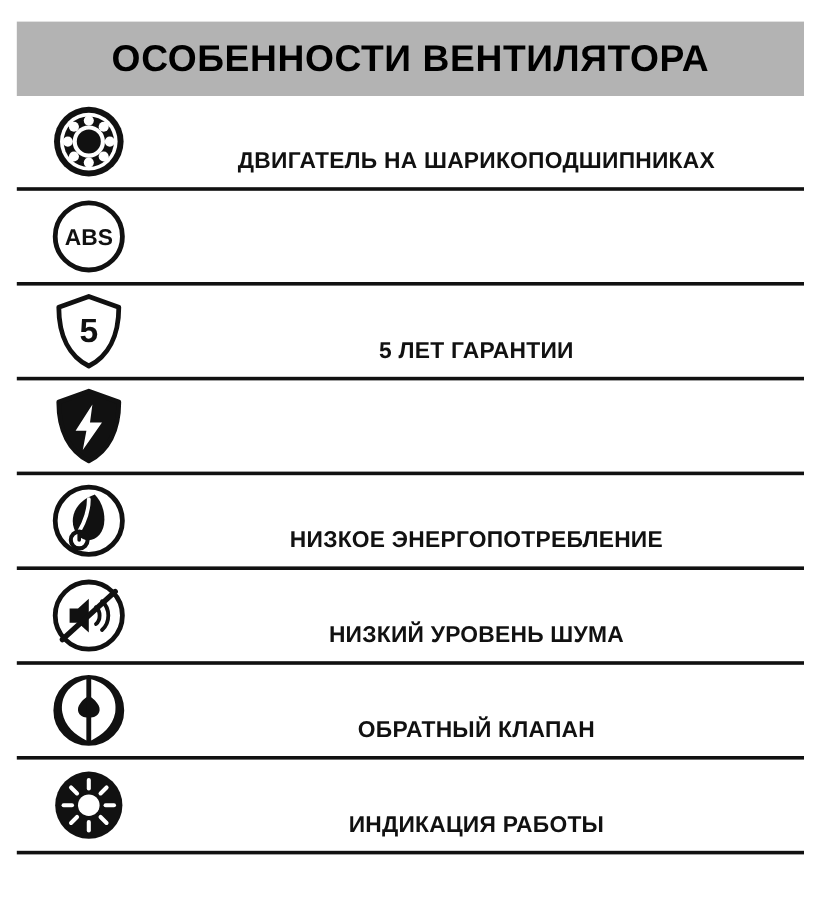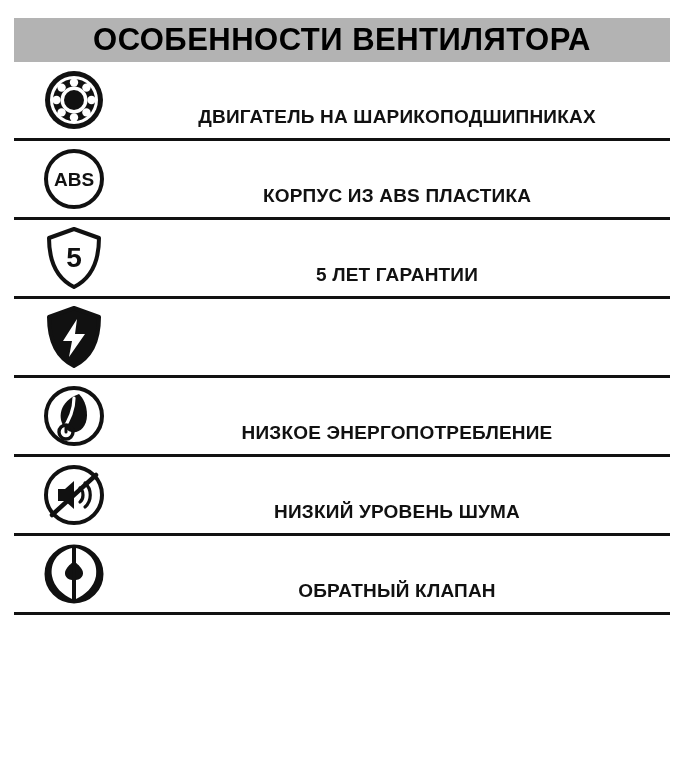--- a/index.html
+++ b/index.html
@@ -19,21 +19,21 @@
     width: 684px;
     height: 763px;
     position: relative;
     box-sizing: border-box;
     padding: 0 14px;
   }
 
   
   .header {
     margin: 18px 0 0 0;
-    height: 44px;
+    height: 62px;
     background: #b3b3b3;
     display: flex;
     align-items: center;
     justify-content: center;
   }
   .header-title {
     font-size: 31px;
     font-weight: bold;
     letter-spacing: 0.5px;
     color: #000000;
@@ -118,23 +118,20 @@
       </div>
     </div>
 
     <div class="row">
       <div class="icon-cell">
         <svg class="icon-svg" width="62" height="62" viewBox="0 0 62 62" aria-hidden="true">
           <circle cx="31" cy="31" r="28" fill="none" stroke="#111" stroke-width="4"></circle>
           <text x="31" y="38" text-anchor="middle" font-family="Liberation Sans, sans-serif" font-size="19" font-weight="bold" fill="#111">ABS</text>
         </svg>
       </div>
-      <div class="label-cell">
-        <div class="label-text">КОРПУС ИЗ ABS ПЛАСТИКА</div>
-      </div>
     </div>
 
     <div class="row">
       <div class="icon-cell">
         <svg class="icon-svg" width="62" height="64" viewBox="0 0 62 64" aria-hidden="true">
           <path d="M31 3 L56 12 C56 36 47 53 31 61 C15 53 6 36 6 12 Z" fill="none" stroke="#111" stroke-width="4" stroke-linejoin="round"></path>
           <text x="31" y="41" text-anchor="middle" font-family="Liberation Sans, sans-serif" font-size="28" font-weight="bold" fill="#111">5</text>
         </svg>
       </div>
       <div class="label-cell">
@@ -189,15 +186,36 @@
           <path d="M33 5 C48 9 55 20 53 33 C51 44 42 52 33 56 L33 37 C40 36 42 30 38 25 C36 22 33 20 33 20 Z" fill="#fff"></path>
           <rect x="29.4" y="3" width="3.2" height="56" fill="#111"></rect>
           <circle cx="31" cy="31" r="28" fill="none" stroke="#111" stroke-width="3"></circle>
         </svg>
       </div>
       <div class="label-cell">
         <div class="label-text">ОБРАТНЫЙ КЛАПАН</div>
       </div>
     </div>
 
+    <div class="row" style="border-bottom:3px solid #111;">
+      <div class="icon-cell">
+        <svg class="icon-svg" width="62" height="62" viewBox="0 0 62 62" aria-hidden="true">
+          <circle cx="31" cy="31" r="28" fill="#111"></circle>
+          <circle cx="31" cy="31" r="9" fill="#fff"></circle>
+          <g stroke="#fff" stroke-width="3.4" stroke-linecap="round">
+            <line x1="31" y1="10" x2="31" y2="17"></line>
+            <line x1="31" y1="45" x2="31" y2="52"></line>
+            <line x1="10" y1="31" x2="17" y2="31"></line>
+            <line x1="45" y1="31" x2="52" y2="31"></line>
+            <line x1="16.2" y1="16.2" x2="21.2" y2="21.2"></line>
+            <line x1="40.8" y1="40.8" x2="45.8" y2="45.8"></line>
+            <line x1="45.8" y1="16.2" x2="40.8" y2="21.2"></line>
+            <line x1="21.2" y1="40.8" x2="16.2" y2="45.8"></line>
+          </g>
+        </svg>
+      </div>
+      <div class="label-cell">
+        <div class="label-text">ИНДИКАЦИЯ РАБОТЫ</div>
+      </div>
+    </div>
 
   </div>
 </div>
 
 </body></html>

